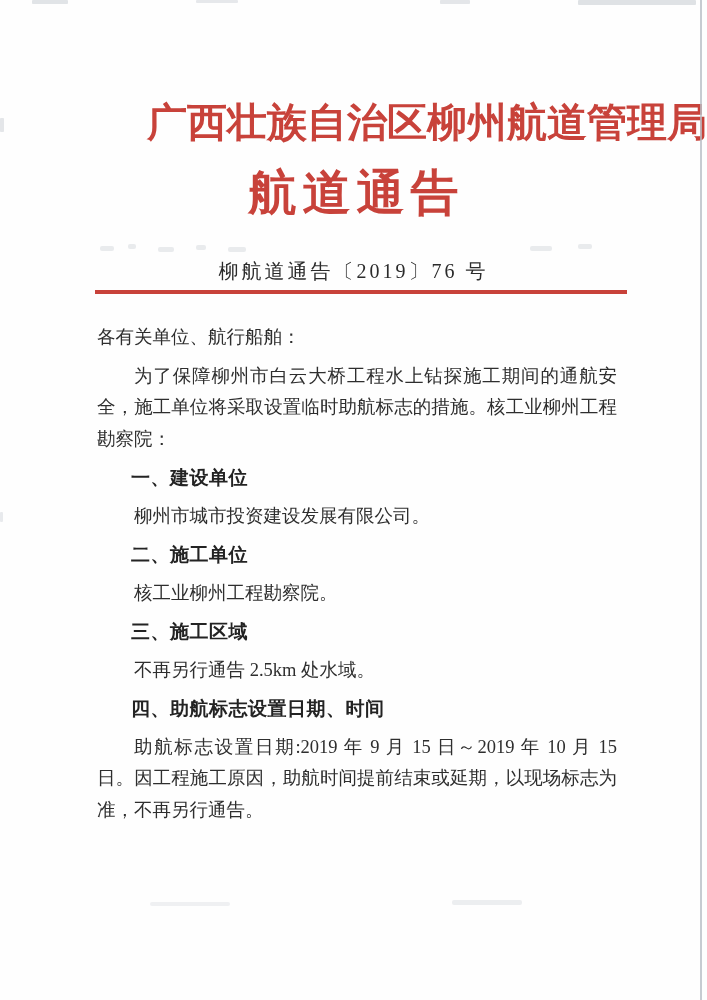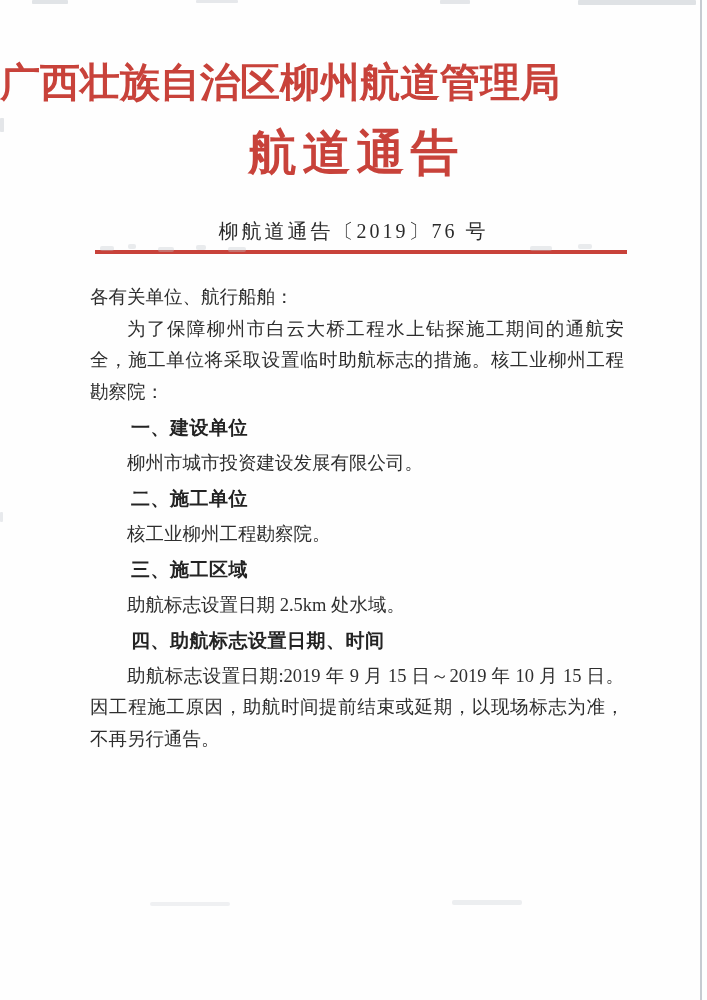--- a/index.html
+++ b/index.html
@@ -31,22 +31,22 @@
   .bleed-5 { left: 228px; top: 247px; width: 18px; }
   .bleed-6 { left: 530px; top: 246px; width: 22px; }
   .bleed-7 { left: 578px; top: 244px; width: 14px; }
   .bleed-8 { left: 150px; top: 902px; width: 80px; height: 4px; opacity: .25; }
   .bleed-9 { left: 452px; top: 900px; width: 70px; height: 5px; opacity: .3; }
   .edge-line { position: absolute; left: 700px; top: 0; width: 2px; height: 1000px; background: #b9bec5; opacity: .8; }
 
   
   .org-title {
     margin: 0;
-    padding-top: 56px;
-    text-align: left;
+    padding-top: 96px;
+    text-align: right;
     color: var(--accent-red);
     font-size: 40px;
     font-weight: bold;
     line-height: 54px;
     letter-spacing: 0px;
   }
   .doc-type-title {
     margin: 14px 0 0 0;
     text-align: center;
     color: var(--accent-red);
@@ -84,21 +84,21 @@
 
   
   .doc-body {
     margin: 28px 83px 0 90px;
     width: 534px;
     font-size: 18.5px;
     line-height: 31.5px;
     text-align: justify;
     color: var(--ink);
   }
-  .doc-body p { margin: 0; }
+  .doc-body p { margin: 7px; }
   .indent { text-indent: 37px; }
   .sec-heading {
     margin: 4px;
     font-family: "Liberation Sans", sans-serif;
     font-size: 19px;
     font-weight: bold;
     color: #232323;
     line-height: 31.5px;
     text-indent: 37px;
     letter-spacing: 0.5px;
@@ -138,19 +138,19 @@
     <p>各有关单位、航行船舶：</p>
     <p class="indent">为了保障柳州市白云大桥工程水上钻探施工期间的通航安全，施工单位将采取设置临时助航标志的措施。核工业柳州工程勘察院：</p>
 
     <h2 class="sec-heading">一、建设单位</h2>
     <p class="indent">柳州市城市投资建设发展有限公司。</p>
 
     <h2 class="sec-heading">二、施工单位</h2>
     <p class="indent">核工业柳州工程勘察院。</p>
 
     <h2 class="sec-heading">三、施工区域</h2>
-    <p class="indent">助航标志设置日期 2.5km 处水域。</p>
+    <p class="indent">不再另行通告 2.5km 处水域。</p>
 
     <h2 class="sec-heading">四、助航标志设置日期、时间</h2>
     <p class="indent">助航标志设置日期:2019 年 9 月 15 日～2019 年 10 月 15 日。因工程施工原因，助航时间提前结束或延期，以现场标志为准，不再另行通告。</p>
   </main>
 
 </div>
 
 </body></html>

